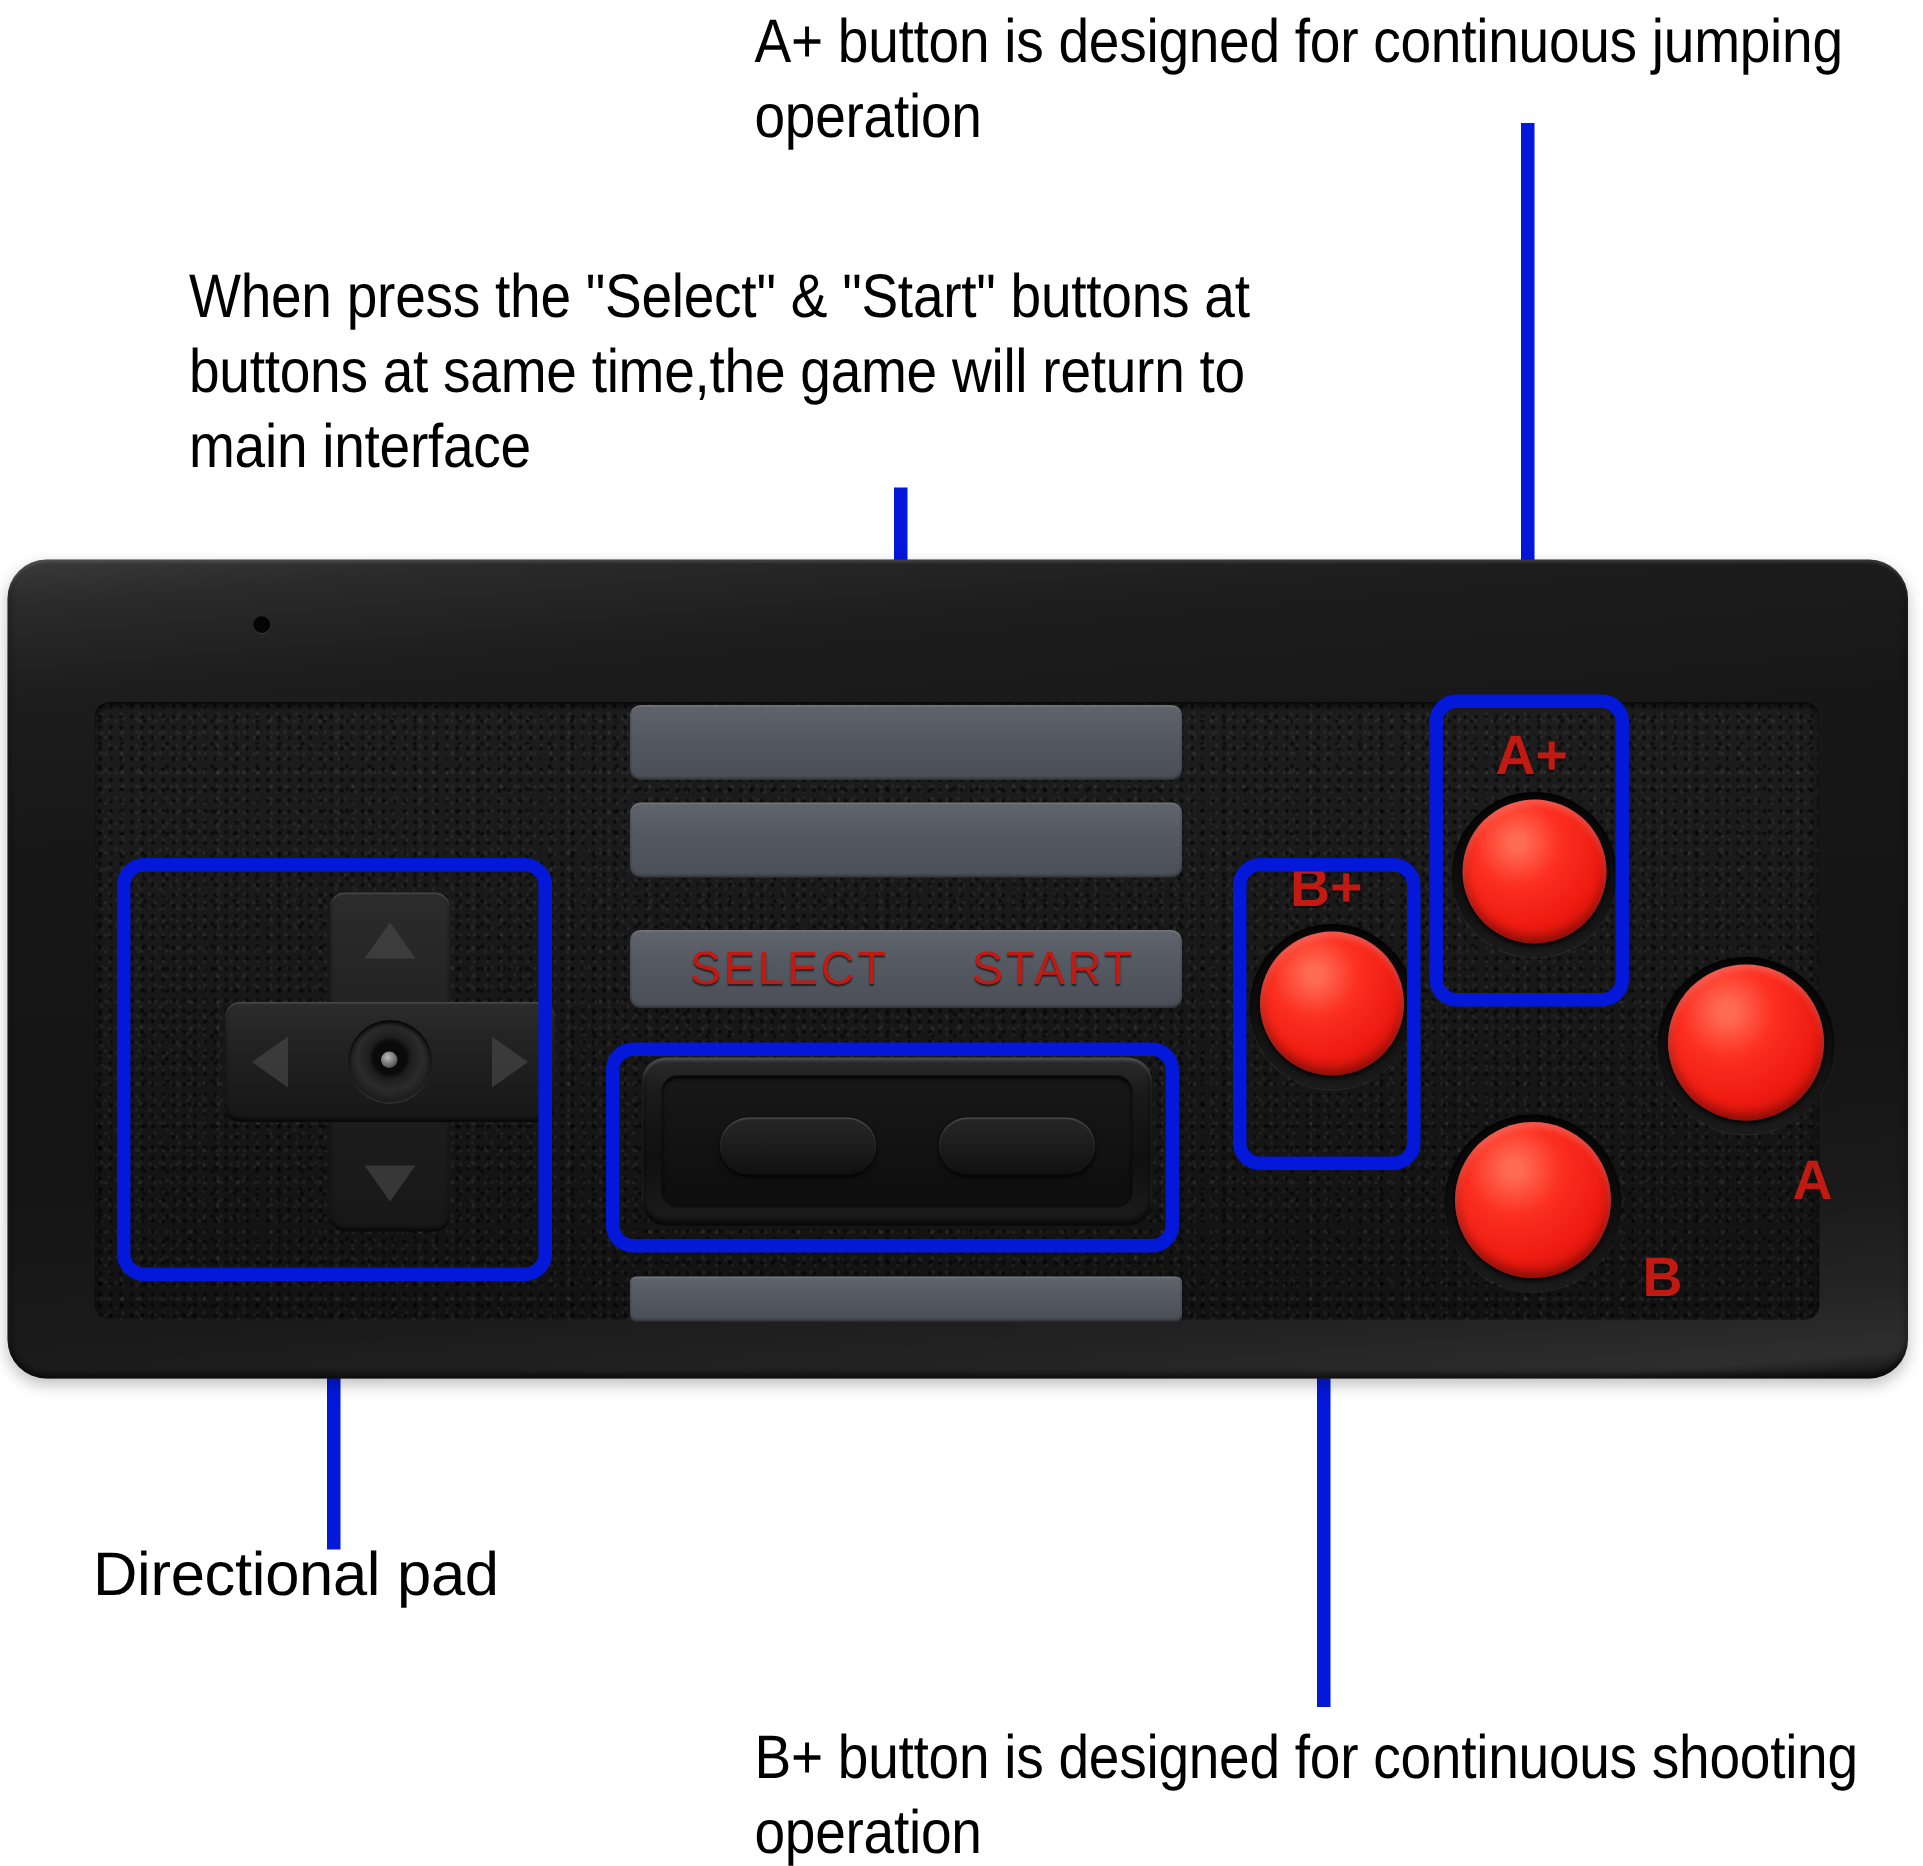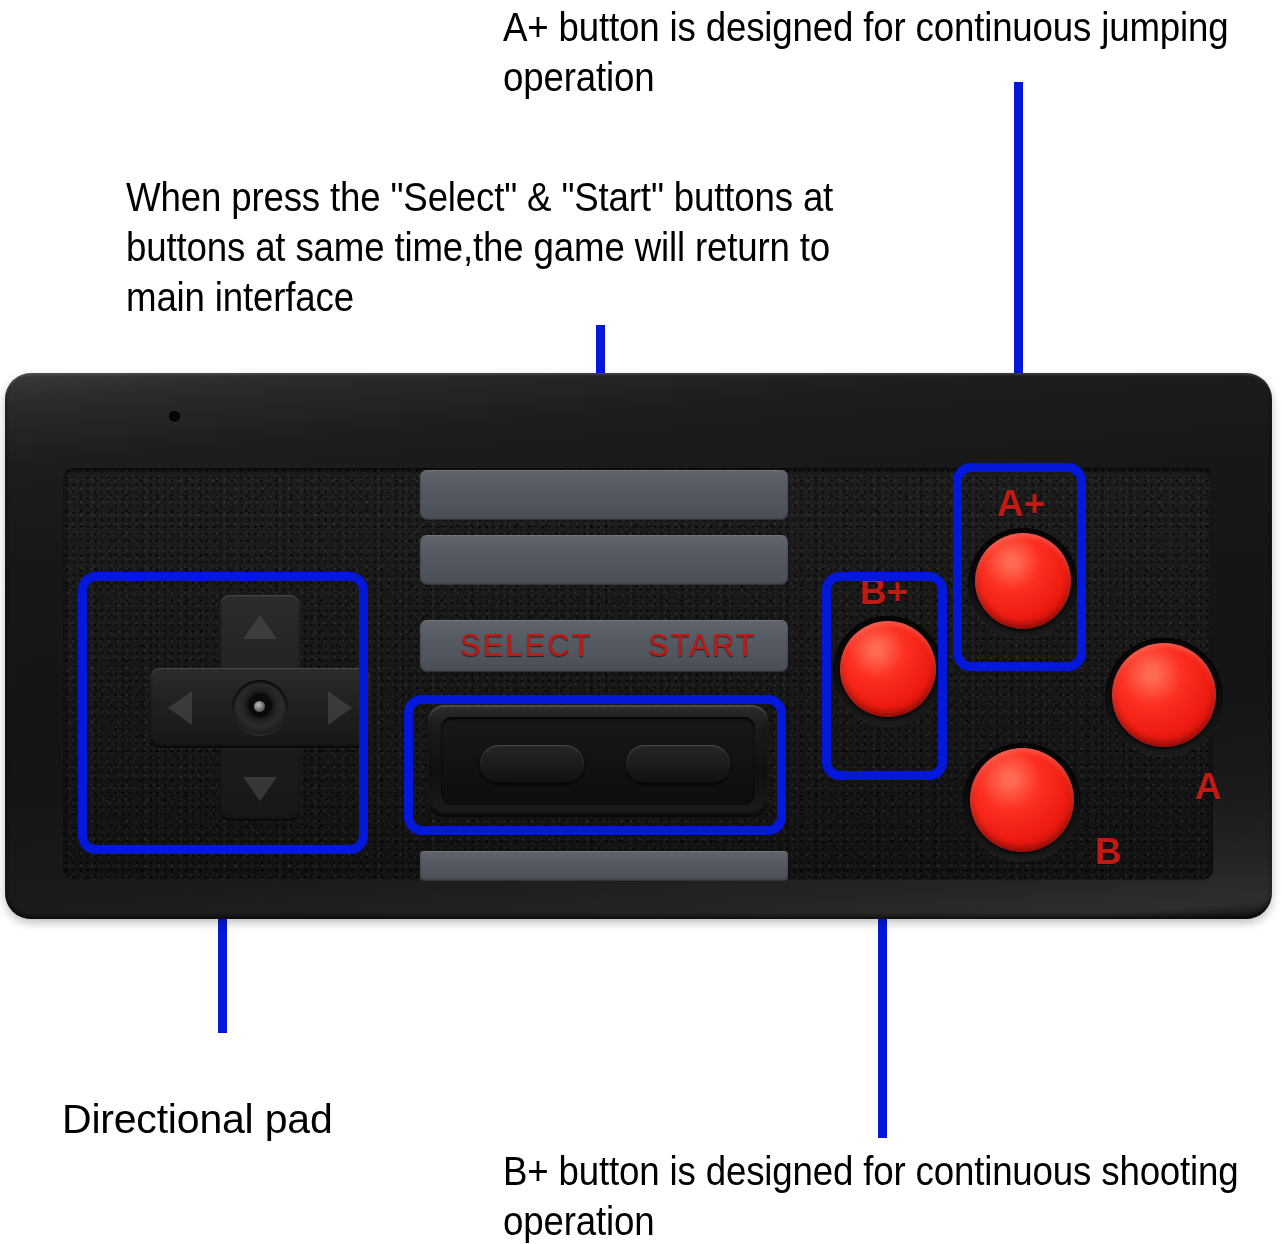--- a/index.html
+++ b/index.html
@@ -28,21 +28,21 @@
     white-space: pre-line;
     letter-spacing: -0.2px;
   }
   .anno.condensed {
     transform: scaleX(0.895);
     transform-origin: left top;
   }
 
   #anno-aplus   { left: 503px; top: 2px;    width: 880px; font-size: 41px; }
   #anno-select  { left: 126px; top: 172px;  width: 860px; font-size: 41px; }
-  #anno-dpad    { left: 62px;  top: 1094px; width: 500px; font-size: 41px; }
+  #anno-dpad    { left: 62px;  top: 1024px; width: 500px; font-size: 41px; }
   #anno-bplus   { left: 503px; top: 1146px; width: 880px; font-size: 41px; }
 
   
   .lead {
     position: absolute;
     background: #0318d8;
   }
 
   
   #controller {

